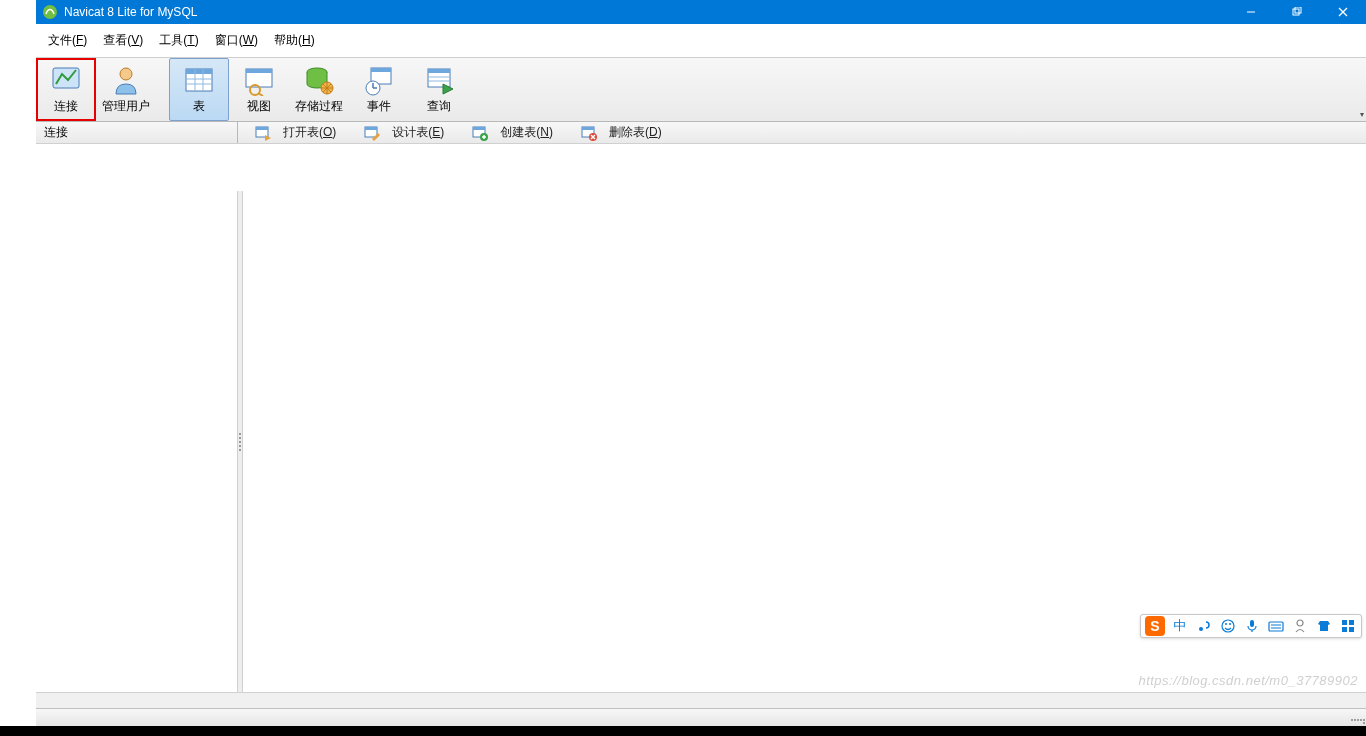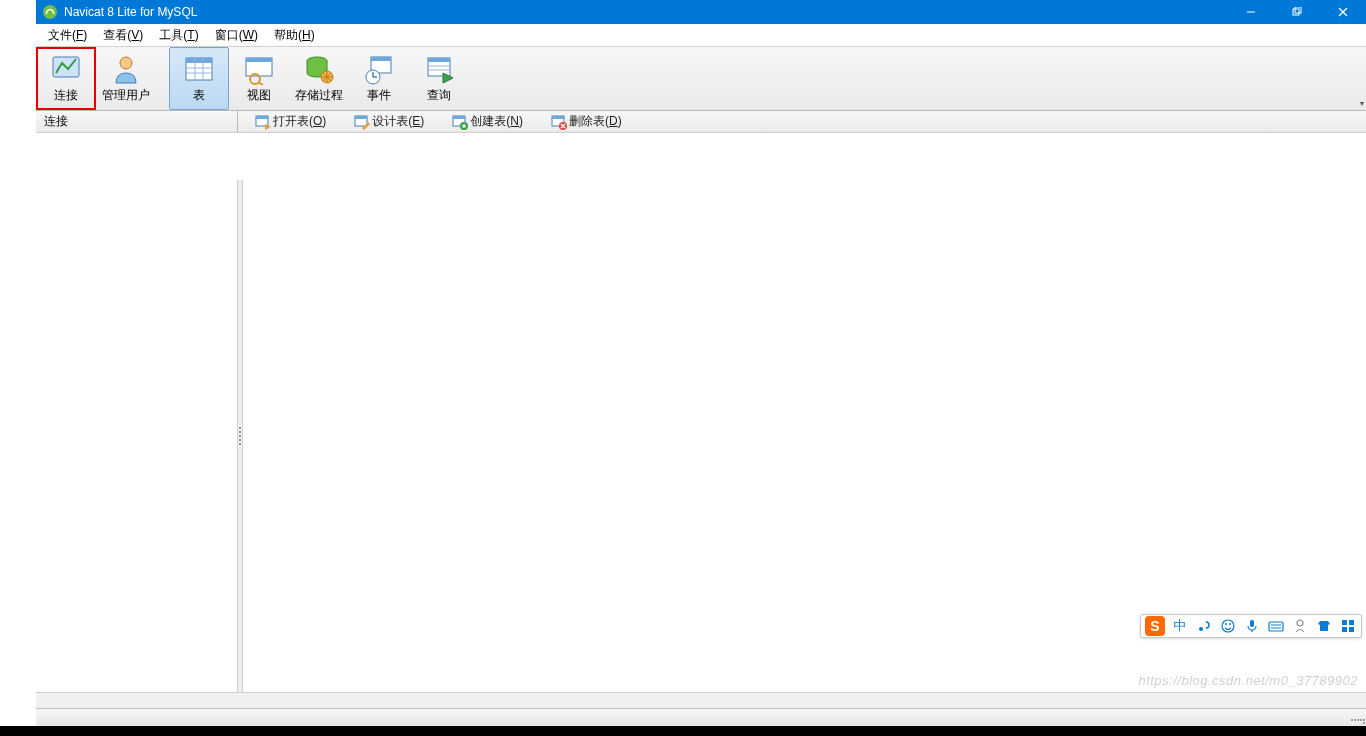--- a/index.html
+++ b/index.html
@@ -7,39 +7,39 @@
 .window { width: 1366px; height: 726px; background: #fff; display: flex; flex-direction: column; padding-left: 36px; }
 
 
 .titlebar { height: 24px; background: #0078d7; color: #fff; display: flex; align-items: center; font-size: 12px; }
 .titlebar .app-icon { width: 16px; height: 16px; margin: 0 6px; display: flex; align-items: center; justify-content: center; }
 .titlebar .title { flex: 1; }
 .titlebar .win-controls { display: flex; }
 .titlebar .win-btn { width: 46px; height: 24px; display: flex; align-items: center; justify-content: center; }
 
 
-.menubar { height: 23px; background: #fff; border-bottom: 1px solid #d0d0d0; display: flex; align-items: center; font-size: 12px; padding-left: 4px; }
+.menubar { height: 34px; background: #fff; border-bottom: 1px solid #d0d0d0; display: flex; align-items: center; font-size: 12px; padding-left: 4px; }
 .menubar .menu-item { padding: 2px 8px; cursor: default; }
 .menubar .menu-item u { text-decoration: underline; }
 
 
 .toolbar { height: 64px; background: linear-gradient(#f7f7f7,#eaeaea); border-bottom: 1px solid #b8b8b8; display: flex; align-items: center; position: relative; }
 .toolbar-group { display: flex; height: 100%; align-items: stretch; }
 .tb-sep { width: 1px; background: #b8b8b8; margin: 4px 6px; }
 .tb-btn { width: 60px; display: flex; flex-direction: column; align-items: center; justify-content: center; font-size: 12px; padding: 4px 2px; border: 1px solid transparent; border-radius: 2px; cursor: default; }
 .tb-btn.selected { background: linear-gradient(#d6e8f7,#bbd9f4); border-color: #7da2ce; }
 .tb-btn .tb-icon { width: 32px; height: 32px; margin-bottom: 2px; display: flex; align-items: center; justify-content: center; }
 .tb-btn.highlighted { border: 2px solid #e60000; border-radius: 0; }
 .toolbar .overflow { position: absolute; right: 2px; bottom: 2px; font-size: 8px; color: #555; }
 
 
 .subrow { height: 22px; display: flex; border-bottom: 1px solid #d0d0d0; font-size: 12px; }
 .subrow .left { width: 202px; background: linear-gradient(#f7f7f7,#eaeaea); border-right: 1px solid #b8b8b8; display: flex; align-items: center; padding-left: 8px; }
 .subrow .right { flex: 1; background: linear-gradient(#f7f7f7,#eaeaea); display: flex; align-items: center; padding-left: 10px; gap: 14px; }
-.sub-btn { display: flex; align-items: center; gap: 2px; padding: 1px 6px; border: 1px solid transparent; border-radius: 2px; color: #222; cursor: default; }
+.sub-btn { display: flex; align-items: center; gap: 12px; padding: 1px 6px; border: 1px solid transparent; border-radius: 2px; color: #222; cursor: default; }
 .sub-btn .si { width: 16px; height: 16px; display: flex; align-items: center; justify-content: center; }
 .sub-btn u { text-decoration: underline; }
 
 
 .content { flex: 1; display: flex; min-height: 0; margin-top: 47px; }
 .sidebar { width: 202px; background: #fff; border-right: 1px solid #d0d0d0; }
 .splitter { width: 5px; background: #eee; border-right: 1px solid #d0d0d0; display: flex; flex-direction: column; align-items: center; justify-content: center; gap: 2px; }
 .splitter .dot { width: 2px; height: 2px; background: #999; }
 .main { flex: 1; background: #fff; position: relative; }
 

